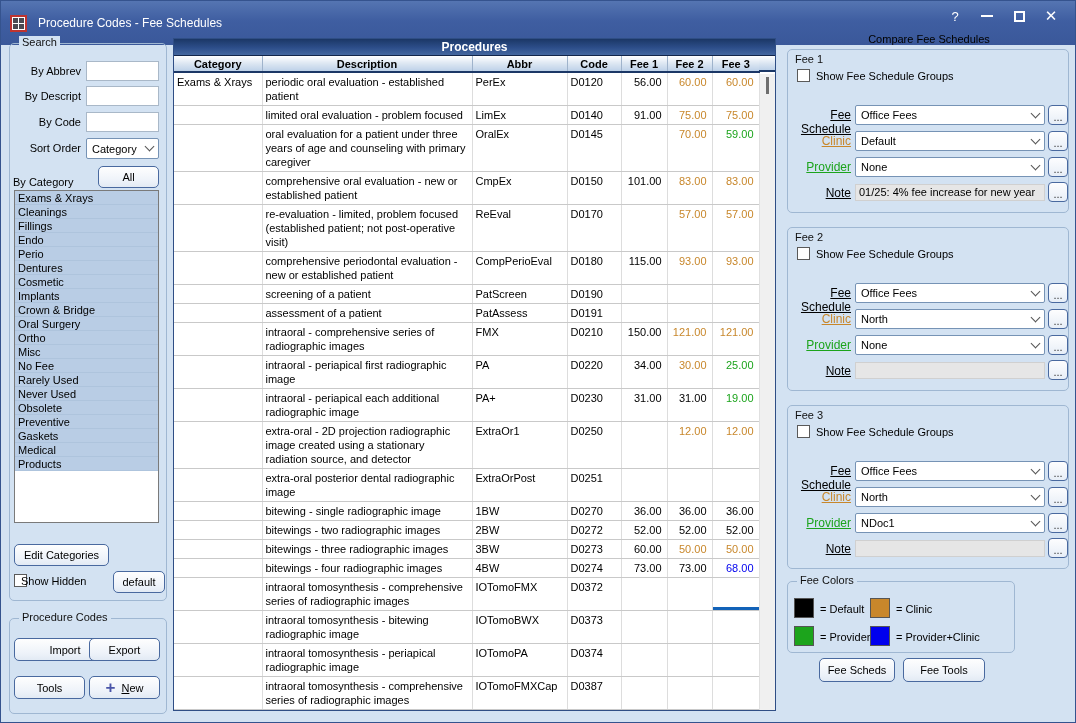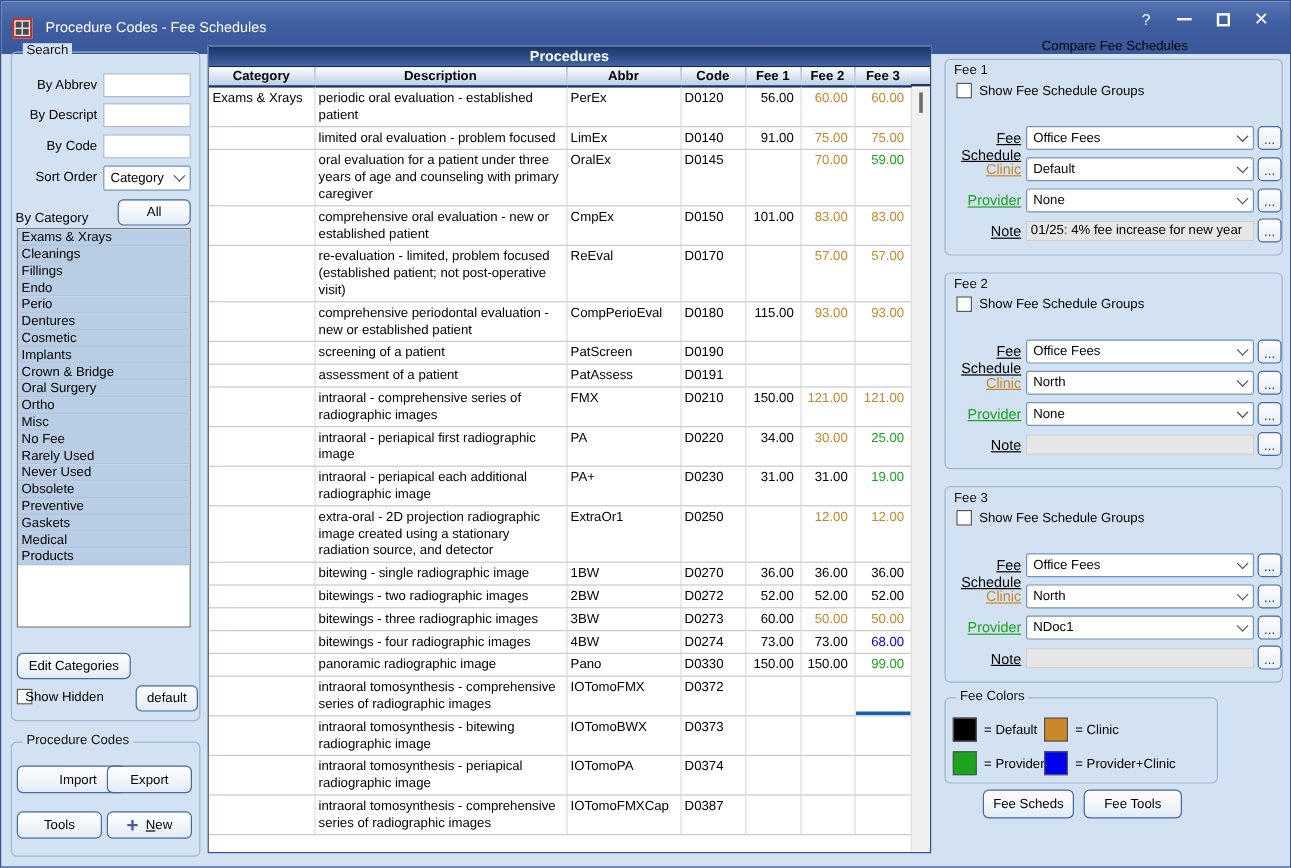--- a/index.html
+++ b/index.html
@@ -313,20 +313,29 @@
               <td class="cell-cat"></td>
               <td class="cell-desc">extra-oral - 2D projection radiographic image created using a stationary radiation source, and detector</td>
               <td class="cell-abbr">ExtraOr1</td>
               <td class="cell-code">D0250</td>
               <td class="cell-fee"></td>
               <td class="cell-fee" style="color: rgb(200, 135, 43);">12.00</td>
               <td class="cell-fee" style="color: rgb(200, 135, 43);">12.00</td>
             </tr>
             <tr>
               <td class="cell-cat"></td>
+              <td class="cell-desc">extra-oral posterior dental radiographic image</td>
+              <td class="cell-abbr">ExtraOrPost</td>
+              <td class="cell-code">D0251</td>
+              <td class="cell-fee"></td>
+              <td class="cell-fee"></td>
+              <td class="cell-fee"></td>
+            </tr>
+            <tr>
+              <td class="cell-cat"></td>
               <td class="cell-desc">bitewing - single radiographic image</td>
               <td class="cell-abbr">1BW</td>
               <td class="cell-code">D0270</td>
               <td class="cell-fee" style="color: rgb(0, 0, 0);">36.00</td>
               <td class="cell-fee" style="color: rgb(0, 0, 0);">36.00</td>
               <td class="cell-fee" style="color: rgb(0, 0, 0);">36.00</td>
             </tr>
             <tr>
               <td class="cell-cat"></td>
               <td class="cell-desc">bitewings - two radiographic images</td>
@@ -346,29 +355,20 @@
               <td class="cell-fee" style="color: rgb(200, 135, 43);">50.00</td>
             </tr>
             <tr>
               <td class="cell-cat"></td>
               <td class="cell-desc">bitewings - four radiographic images</td>
               <td class="cell-abbr">4BW</td>
               <td class="cell-code">D0274</td>
               <td class="cell-fee" style="color: rgb(0, 0, 0);">73.00</td>
               <td class="cell-fee" style="color: rgb(0, 0, 0);">73.00</td>
               <td class="cell-fee" style="color: rgb(0, 0, 238);">68.00</td>
-            </tr>
-            <tr>
-              <td class="cell-cat"></td>
-              <td class="cell-desc">panoramic radiographic image</td>
-              <td class="cell-abbr">Pano</td>
-              <td class="cell-code">D0330</td>
-              <td class="cell-fee" style="color: rgb(0, 0, 0);">150.00</td>
-              <td class="cell-fee" style="color: rgb(0, 0, 0);">150.00</td>
-              <td class="cell-fee" style="color: rgb(28, 164, 28);">99.00</td>
             </tr>
             <tr>
               <td class="cell-cat"></td>
               <td class="cell-desc">intraoral  tomosynthesis - comprehensive series of radiographic images</td>
               <td class="cell-abbr">IOTomoFMX</td>
               <td class="cell-code">D0372</td>
               <td class="cell-fee"></td>
               <td class="cell-fee"></td>
               <td class="cell-fee focus-cell"></td>
             </tr>

